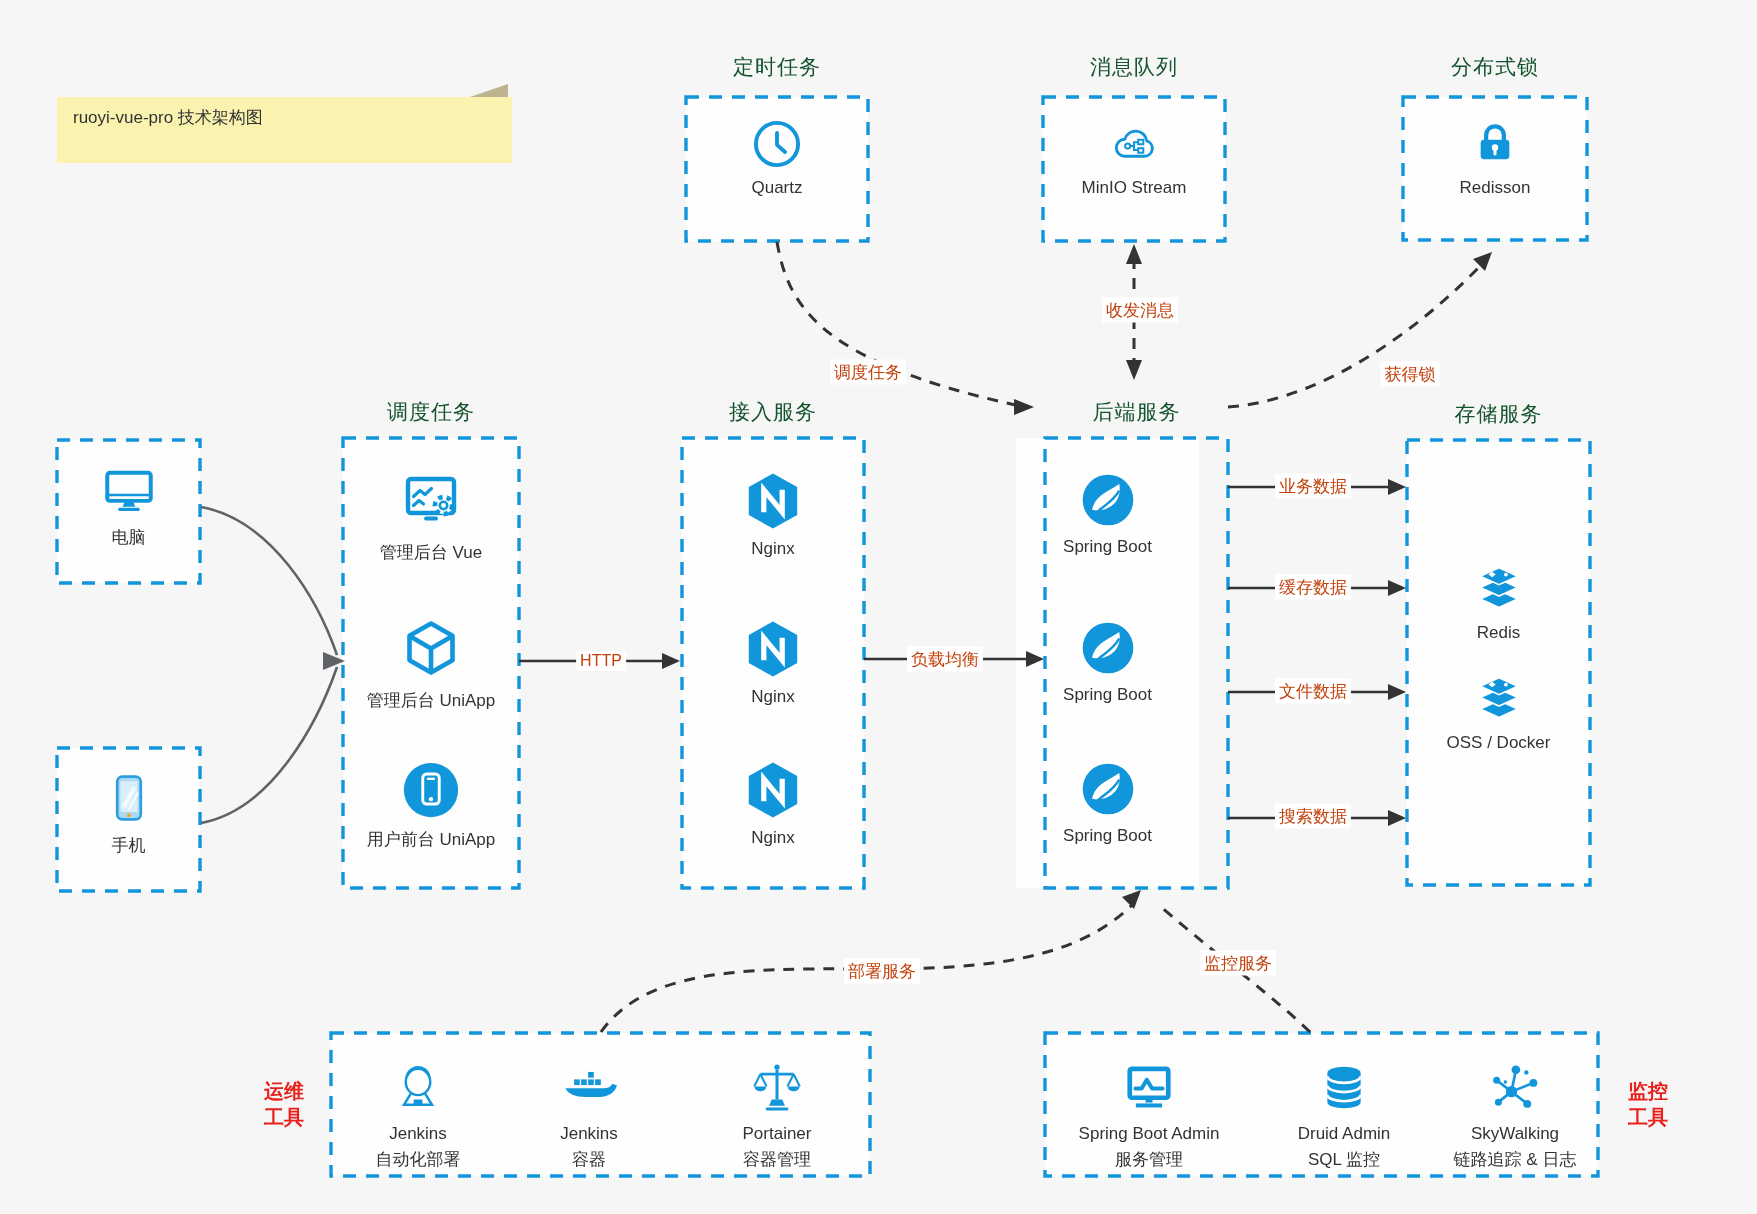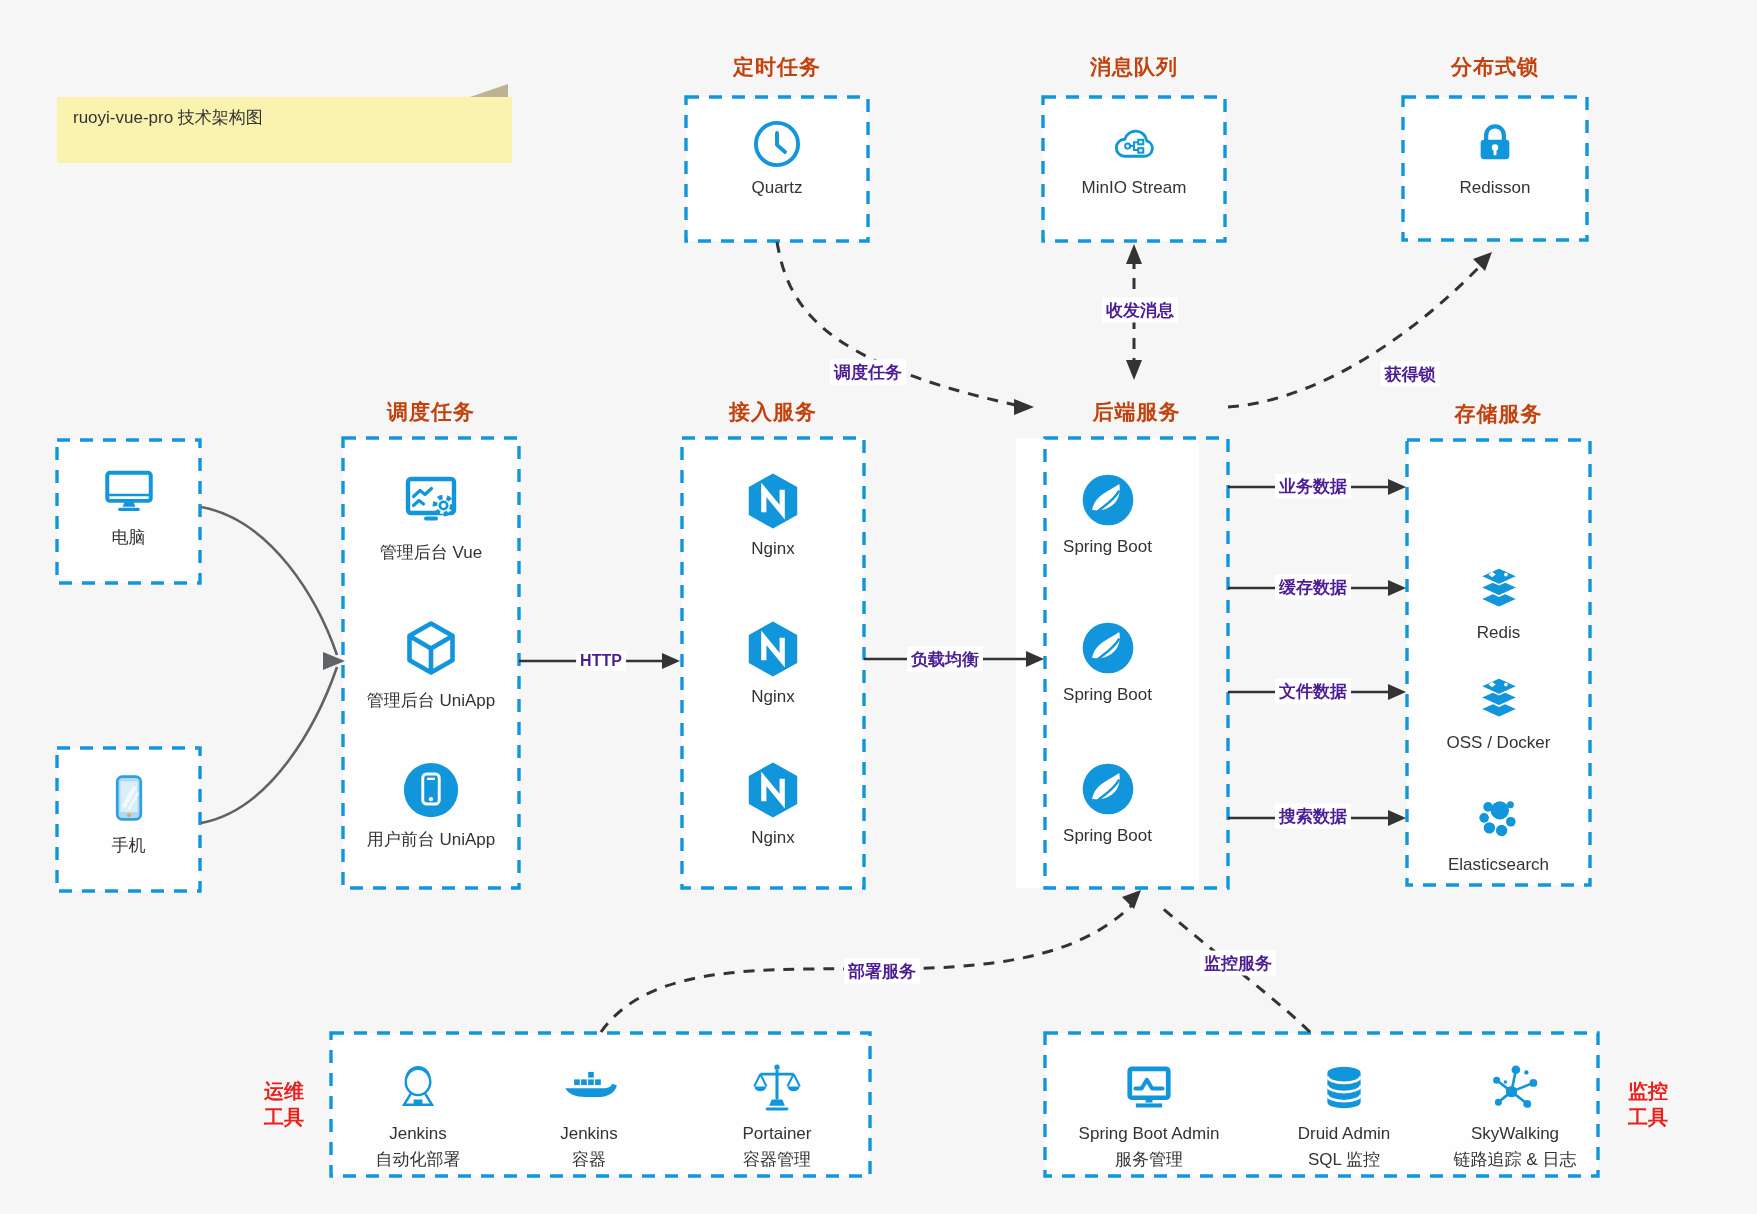--- a/index.html
+++ b/index.html
@@ -4,38 +4,38 @@
 <style>
   html,body{margin:0;padding:0;}
   body{
     width:1757px;height:1214px;position:relative;overflow:hidden;
     background:#f6f6f6;
     font-family:"Liberation Sans","DejaVu Sans",sans-serif;
     color:#333;
   }
   .gbox{position:absolute;background:#fefefe;}
   .gtitle{
-    position:absolute;color:#c2410c;font-weight:bold;font-size:21px;
+    position:absolute;color:#14532d;font-weight:normal;font-size:21px;
     text-align:center;letter-spacing:1px;white-space:nowrap;z-index:2;
   }
   .sidelabel{
     position:absolute;color:#e8211d;font-weight:bold;font-size:20px;
     line-height:26px;text-align:center;z-index:2;white-space:nowrap;
   }
   .item{
     position:absolute;left:0;width:100%;
     display:flex;flex-direction:column;align-items:center;gap:7px;z-index:2;
   }
   .ilabel{font-size:17px;color:#333;white-space:nowrap;}
   .sublabel{font-size:17px;color:#333;white-space:nowrap;margin-top:-3px;}
   .ic{display:flex;align-items:center;justify-content:center;}
   .edge-label{
     position:absolute;transform:translate(-50%,-50%);
-    background:#ffffff;padding:1px 4px;font-size:17px;color:#4c1d95;
-    white-space:nowrap;z-index:4;font-weight:bold;
+    background:#ffffff;padding:1px 4px;font-size:17px;color:#c2410c;
+    white-space:nowrap;z-index:4;
   }
   .arrows{position:absolute;left:0;top:0;z-index:3;pointer-events:none;}
   .note{
     position:absolute;left:57px;top:97px;width:455px;height:66px;
     background:#faf3b0;z-index:2;font-size:17px;line-height:24px;
     padding:9px 0 0 16px;box-sizing:border-box;color:#333;
   }
   .note-fold{
     position:absolute;top:-13px;right:4px;width:0;height:0;
     border-left:38px solid transparent;border-bottom:13px solid #bdb391;
@@ -253,34 +253,20 @@
     <span class="ic">
       <svg width="52" height="52" viewBox="0 0 64 64">
         <path d="M32 32.5 L55 43 L32 53.5 L9 43 Z" fill="#1296db" stroke="#fff" stroke-width="2"></path>
         <path d="M32 18.5 L55 29 L32 39.5 L9 29 Z" fill="#1296db" stroke="#fff" stroke-width="2"></path>
         <path d="M32 4.5 L55 15 L32 25.5 L9 15 Z" fill="#1296db" stroke="#fff" stroke-width="2"></path>
         <circle cx="40.5" cy="13" r="2.3" fill="#fff"></circle>
         <path d="M23.5 9.5 l4.5 3.4 -4.5 3.4 -4.5 -3.4 z" fill="#fff"></path>
       </svg>
     </span>
     <span class="ilabel">OSS / Docker</span>
-  </div>
-  <div class="item" style="top:352px">
-    <span class="ic">
-      <svg width="56" height="56" viewBox="0 0 64 64" fill="#1296db">
-        <circle cx="33" cy="21" r="10.5"></circle>
-          <circle cx="19.5" cy="17" r="5.5"></circle>
-          <circle cx="15" cy="29.5" r="5.5"></circle>
-        <circle cx="21" cy="41" r="6.5"></circle>
-          <circle cx="35" cy="44" r="6.5"></circle>
-          <circle cx="45.5" cy="34" r="5.5"></circle>
-          <circle cx="45" cy="14.5" r="4"></circle>
-      </svg>
-    </span>
-    <span class="ilabel">Elasticsearch</span>
   </div>
 </div>
 
 <div class="gbox" style="left:331px;top:1033px;width:539px;height:143px">
   <div class="item" style="left:27px;top:28px;width:120px">
     <span class="ic">
       <svg width="56" height="56" viewBox="0 0 64 64" fill="none" stroke="#1296db">
         <ellipse cx="32" cy="24" rx="14" ry="15" stroke-width="2.8"></ellipse>
         <path d="M19 18 c2 -8 9 -11 13 -11 5 0 11 3 13 11" stroke-width="2.8"></path>
         <path d="M24 37 l-8 13 h32 l-8 -13" stroke-width="2.8"></path>

